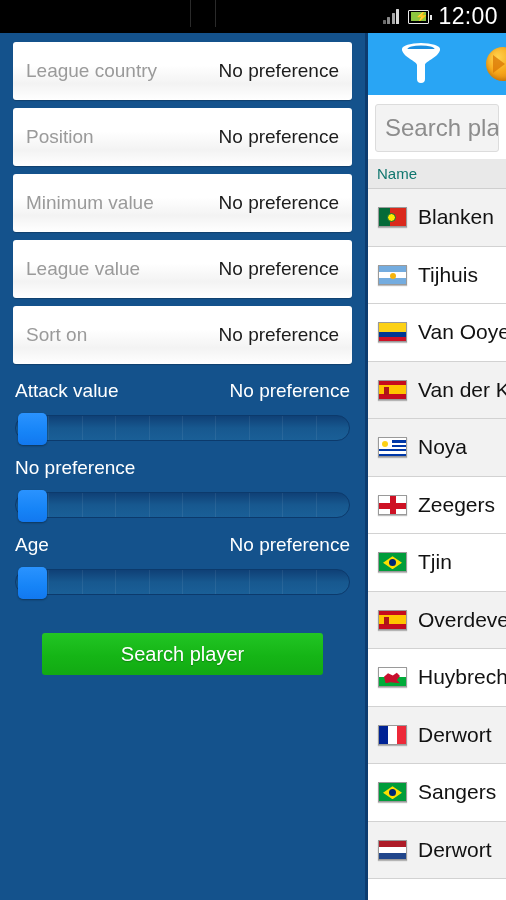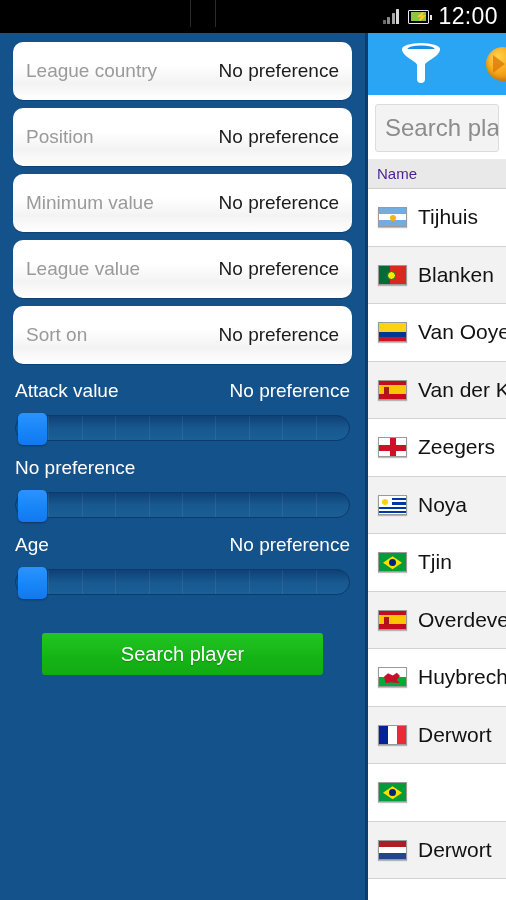--- a/index.html
+++ b/index.html
@@ -74,21 +74,21 @@
   .filter-title {
     width: 100%; text-align: center; color: #fff;
     font-size: 25px; letter-spacing: 0.2px;
   }
 
   .filter-body { padding: 9px 13px 0 13px; }
 
   .filter-row {
     height: 58px; margin-bottom: 8px;
     background: linear-gradient(to bottom, #ffffff 0%, #ffffff 40%, #f3f3f3 72%, #ffffff 100%);
-    border-radius: 10px;
+    border-radius: 3px;
     display: flex; align-items: center; justify-content: space-between;
     padding: 0 13px;
     box-shadow: 0 1px 1px rgba(0,0,0,0.22);
     cursor: pointer;
   }
   .fr-label { color: #9a9a9a; font-size: 19px; }
   .fr-value { color: #1c1c1c; font-size: 19px; }
 
   
   .slider-block { margin-top: 16px; padding: 0 15px; }
@@ -171,21 +171,21 @@
     padding: 0 9px; outline: none;
     font-family: "Liberation Sans", sans-serif;
     white-space: nowrap; overflow: hidden;
     display: flex; align-items: center;
     cursor: text;
   }
   .rp-colhead {
     height: 30px; background: #e9e9e9;
     display: flex; align-items: center;
     padding-left: 9px;
-    color: #4c1d95; font-size: 15px;
+    color: #0f766e; font-size: 15px;
     border-bottom: 1px solid #cfcfcf;
   }
   .rp-list { width: 100%; }
   .rp-row {
     height: 57.5px;
     display: flex; align-items: center;
     padding-left: 10px;
     border-bottom: 1px solid #d2d2d2;
     background: #ffffff;
     cursor: pointer;
@@ -342,81 +342,81 @@
     </div>
 
     <div class="rp-search-wrap">
       <div class="rp-search">Search player</div>
     </div>
 
     <div class="rp-colhead">Name</div>
 
     <div class="rp-list">
 
+      <div class="rp-row alt">
+        <span class="flag">
+          <i style="left:0;top:0;width:40%;height:100%;background:#046a38"></i>
+          <i style="left:40%;top:0;width:60%;height:100%;background:#da291c"></i>
+          <i style="left:8px;top:5px;width:9px;height:9px;border-radius:50%;background:#ffe900;border:1px solid #046a38"></i>
+        </span>
+        <span class="rp-name">Blanken</span>
+      </div>
+
       <div class="rp-row">
         <span class="flag">
           <i style="left:0;top:0;width:100%;height:33.3%;background:#74acdf"></i>
           <i style="left:0;top:33.3%;width:100%;height:33.4%;background:#fff"></i>
           <i style="left:0;top:66.7%;width:100%;height:33.3%;background:#74acdf"></i>
           <i style="left:11px;top:7px;width:6px;height:6px;border-radius:50%;background:#f6b40e"></i>
         </span>
         <span class="rp-name">Tijhuis</span>
       </div>
 
-      <div class="rp-row alt">
-        <span class="flag">
-          <i style="left:0;top:0;width:40%;height:100%;background:#046a38"></i>
-          <i style="left:40%;top:0;width:60%;height:100%;background:#da291c"></i>
-          <i style="left:8px;top:5px;width:9px;height:9px;border-radius:50%;background:#ffe900;border:1px solid #046a38"></i>
-        </span>
-        <span class="rp-name">Blanken</span>
-      </div>
-
       <div class="rp-row">
         <span class="flag">
           <i style="left:0;top:0;width:100%;height:50%;background:#fcd116"></i>
           <i style="left:0;top:50%;width:100%;height:25%;background:#003893"></i>
           <i style="left:0;top:75%;width:100%;height:25%;background:#ce1126"></i>
         </span>
         <span class="rp-name">Van Ooyen</span>
       </div>
 
       <div class="rp-row alt">
         <span class="flag">
           <i style="left:0;top:0;width:100%;height:25%;background:#c60b1e"></i>
           <i style="left:0;top:25%;width:100%;height:50%;background:#ffc400"></i>
           <i style="left:0;top:75%;width:100%;height:25%;background:#c60b1e"></i>
           <i style="left:5px;top:6px;width:5px;height:8px;background:#ad1519"></i>
         </span>
         <span class="rp-name">Van der Kro</span>
-      </div>
-
-      <div class="rp-row">
-        <span class="flag">
-          <i style="left:0;top:0;width:100%;height:100%;background:#fff"></i>
-          <i style="left:0;top:7px;width:100%;height:6px;background:#ce1124"></i>
-          <i style="left:11px;top:0;width:6px;height:100%;background:#ce1124"></i>
-        </span>
-        <span class="rp-name">Zeegers</span>
       </div>
 
       <div class="rp-row alt">
         <span class="flag">
           <i style="left:0;top:0;width:100%;height:100%;background:#fff"></i>
           <i style="left:13px;top:2.2px;width:16px;height:2.2px;background:#0038a8"></i>
           <i style="left:13px;top:6.6px;width:16px;height:2.2px;background:#0038a8"></i>
           <i style="left:0;top:11px;width:100%;height:2.2px;background:#0038a8"></i>
           <i style="left:0;top:15.4px;width:100%;height:2.2px;background:#0038a8"></i>
           <i style="left:3px;top:3px;width:6px;height:6px;border-radius:50%;background:#fcd116"></i>
         </span>
         <span class="rp-name">Noya</span>
       </div>
 
       <div class="rp-row">
         <span class="flag">
+          <i style="left:0;top:0;width:100%;height:100%;background:#fff"></i>
+          <i style="left:0;top:7px;width:100%;height:6px;background:#ce1124"></i>
+          <i style="left:11px;top:0;width:6px;height:100%;background:#ce1124"></i>
+        </span>
+        <span class="rp-name">Zeegers</span>
+      </div>
+
+      <div class="rp-row">
+        <span class="flag">
           <i style="left:0;top:0;width:100%;height:100%;background:#009c3b"></i>
           <i style="left:4px;top:3px;width:19px;height:13px;background:#ffdf00;transform:rotate(0deg);clip-path:polygon(50% 0,100% 50%,50% 100%,0 50%)"></i>
           <i style="left:10px;top:6px;width:7px;height:7px;border-radius:50%;background:#002776"></i>
         </span>
         <span class="rp-name">Tjin</span>
       </div>
 
       <div class="rp-row alt">
         <span class="flag">
           <i style="left:0;top:0;width:100%;height:25%;background:#c60b1e"></i>
@@ -444,20 +444,21 @@
         </span>
         <span class="rp-name">Derwort</span>
       </div>
 
       <div class="rp-row">
         <span class="flag">
           <i style="left:0;top:0;width:100%;height:100%;background:#009c3b"></i>
           <i style="left:4px;top:3px;width:19px;height:13px;background:#ffdf00;clip-path:polygon(50% 0,100% 50%,50% 100%,0 50%)"></i>
           <i style="left:10px;top:6px;width:7px;height:7px;border-radius:50%;background:#002776"></i>
         </span>
+        <span class="rp-name">Sangers</span>
       </div>
 
       <div class="rp-row alt">
         <span class="flag">
           <i style="left:0;top:0;width:100%;height:33.3%;background:#ae1c28"></i>
           <i style="left:0;top:33.3%;width:100%;height:33.4%;background:#fff"></i>
           <i style="left:0;top:66.7%;width:100%;height:33.3%;background:#21468b"></i>
         </span>
         <span class="rp-name">Derwort</span>
       </div>

